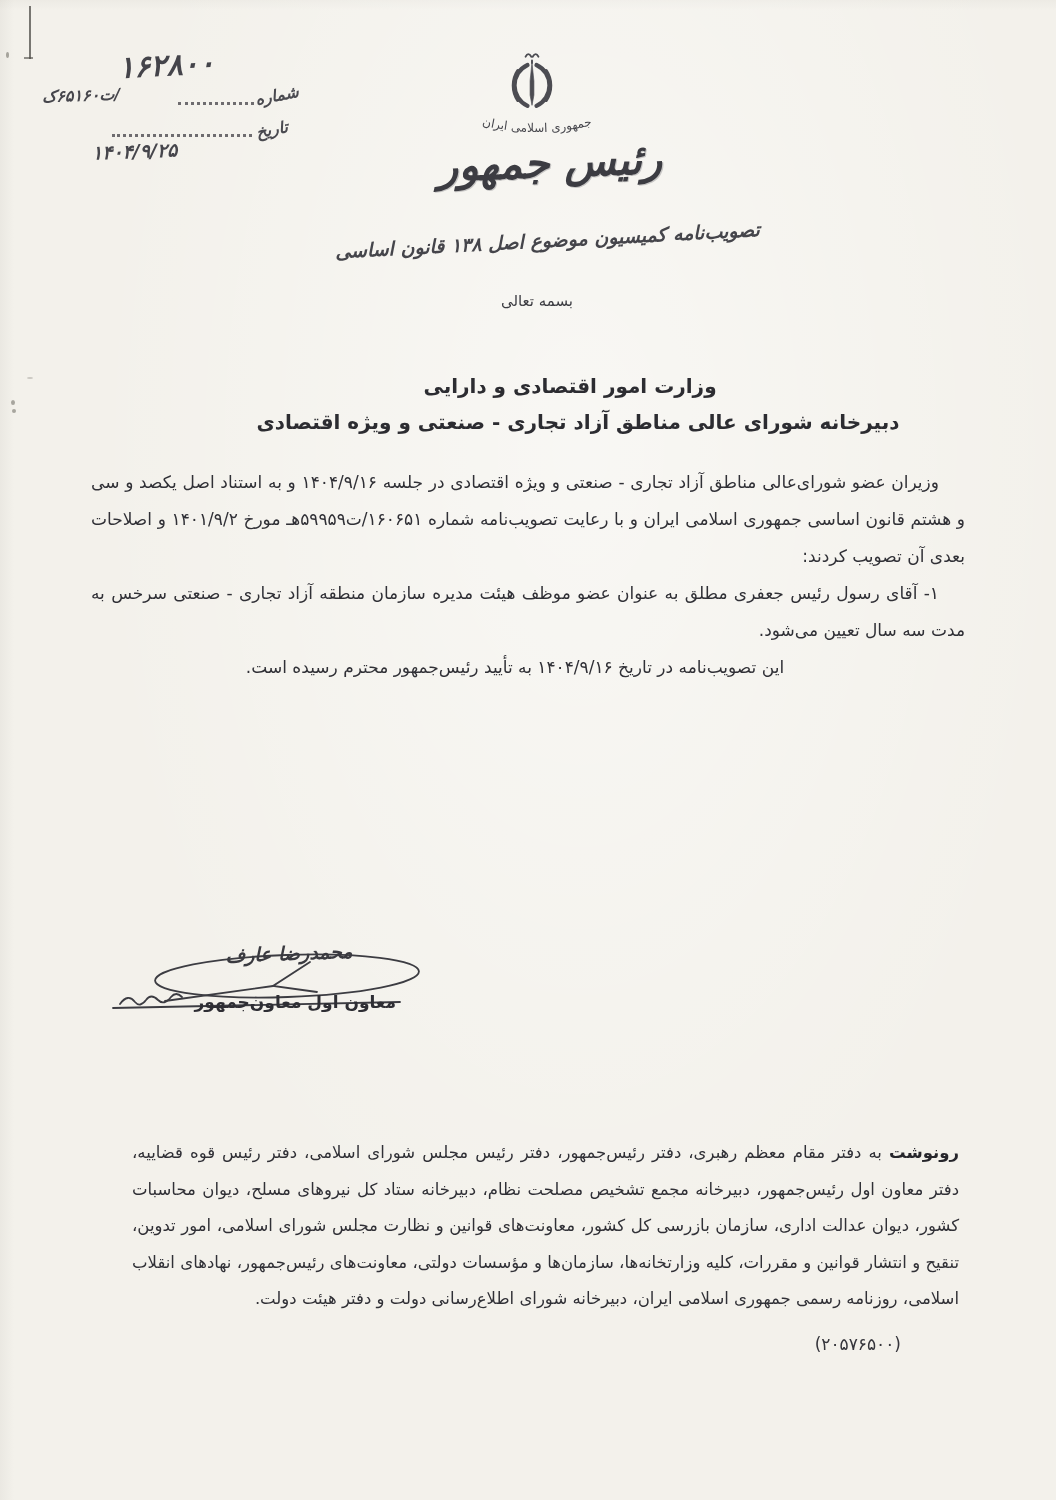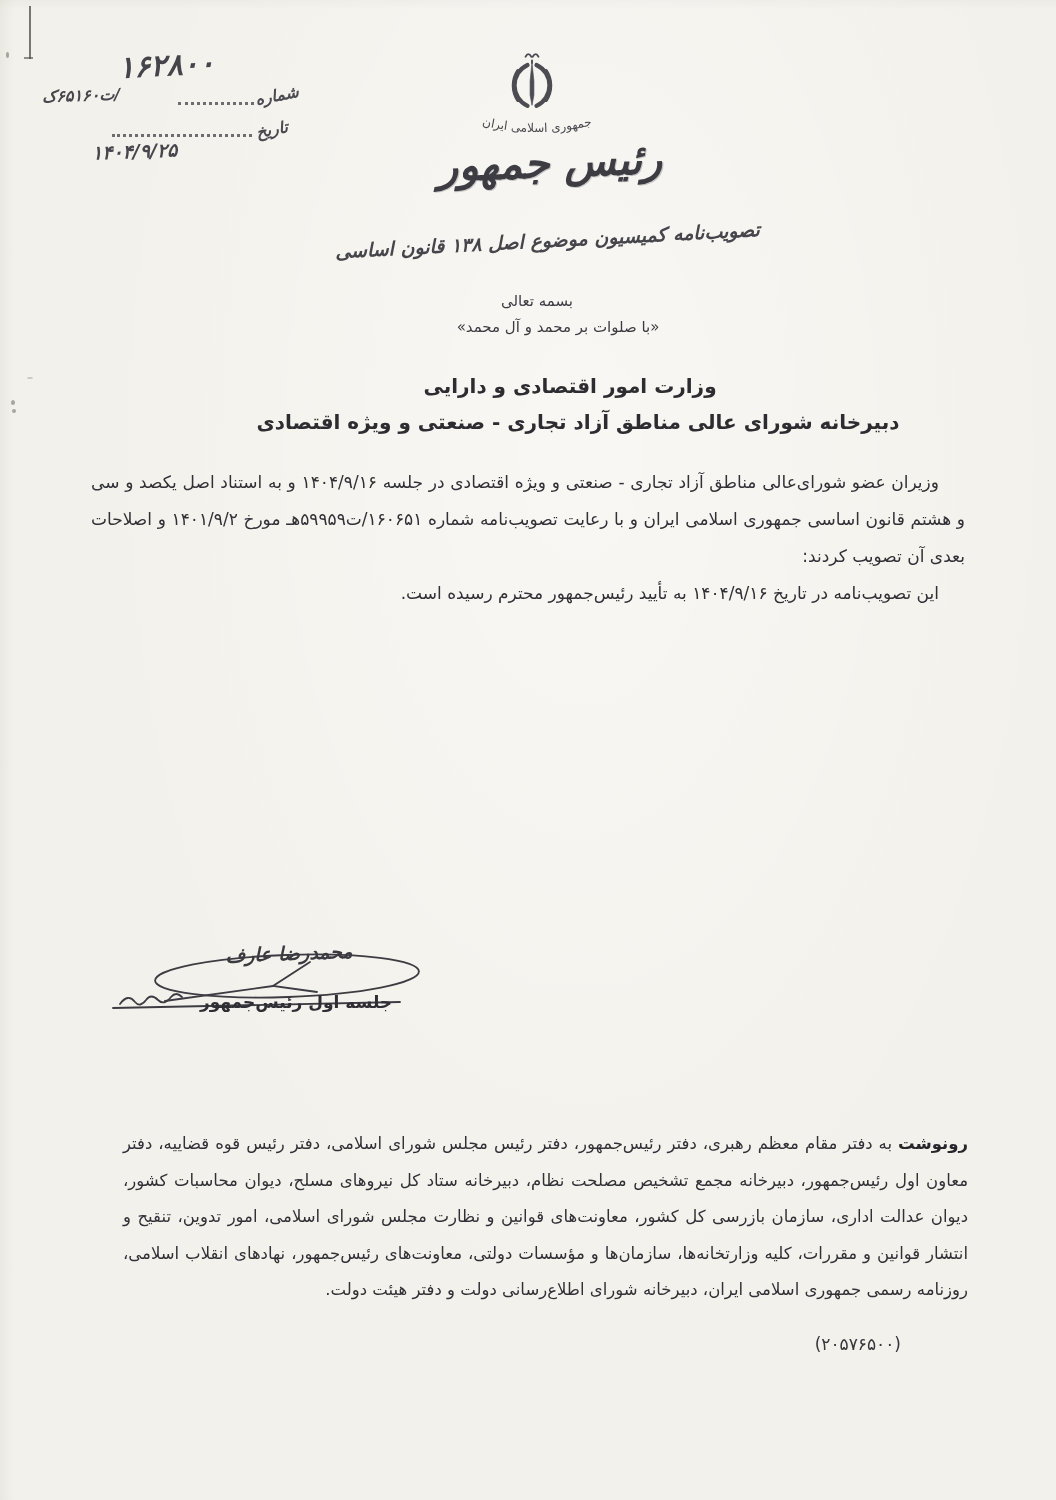--- a/index.html
+++ b/index.html
@@ -57,21 +57,21 @@
   .salawat{left:378px;top:318px;width:360px;text-align:center;font-size:15px;color:#3b3b41;direction:rtl;}
   
   .recipient1{left:120px;top:374px;width:900px;text-align:center;font-size:20px;font-weight:bold;color:#2c2c31;direction:rtl;}
   .recipient2{left:88px;top:410px;width:980px;text-align:center;font-size:20px;font-weight:bold;color:#2c2c31;direction:rtl;}
   
   .body-text{
     right:91px;top:464px;width:874px;direction:rtl;
     font-size:17px;line-height:37px;text-align:justify;color:#303036;
   }
   .body-text p{margin:0;text-indent:26px;}
-  .body-text p.closing{text-align:right;}
+  .body-text p.closing{text-align:center;}
   
   .sig-name{
     left:214px;top:942px;width:150px;text-align:center;
     font-size:19px;font-weight:bold;font-style:italic;color:#3a3a40;
     transform:rotate(-2deg);white-space:nowrap;direction:rtl;
   }
   .sig-title{
     left:196px;top:992px;width:200px;text-align:center;
     font-size:17px;font-weight:bold;color:#2e2e34;white-space:nowrap;direction:rtl;
   }
@@ -127,45 +127,45 @@
     <svg width="150" height="42" viewBox="0 0 150 42">
       <path id="arcpath" d="M 8 14 Q 75 34 142 14" fill="none"></path>
       <text font-size="12" fill="#47474d" font-family="DejaVu Sans, sans-serif">
         <textPath href="#arcpath" startOffset="50%" text-anchor="middle">جمهوری اسلامی ایران</textPath>
       </text>
     </svg>
   </div>
   <div class="abs president-title">رئیس جمهور</div>
   <div class="abs decree-subtitle">تصویب‌نامه کمیسیون موضوع اصل ۱۳۸ قانون اساسی</div>
   <div class="abs bismillah">بسمه تعالی</div>
-  <div class="abs salawat">«با صلوات بر محمد و آل محمد»</div>
 
   <div class="abs recipient1">وزارت امور اقتصادی و دارایی</div>
   <div class="abs recipient2">دبیرخانه شورای عالی مناطق آزاد تجاری - صنعتی و ویژه اقتصادی</div>
 
   <div class="abs body-text">
     <p>وزیران عضو شورای‌عالی مناطق آزاد تجاری - صنعتی و ویژه اقتصادی در جلسه ۱۴۰۴/۹/۱۶ و به استناد اصل یکصد و سی و هشتم قانون اساسی جمهوری اسلامی ایران و با رعایت تصویب‌نامه شماره ۱۶۰۶۵۱/ت۵۹۹۵۹هـ مورخ ۱۴۰۱/۹/۲ و اصلاحات بعدی آن تصویب کردند:</p>
+    <p>۱- آقای رسول رئیس جعفری مطلق به عنوان عضو موظف هیئت مدیره سازمان منطقه آزاد تجاری - صنعتی سرخس به مدت سه سال تعیین می‌شود.</p>
     <p class="closing">این تصویب‌نامه در تاریخ ۱۴۰۴/۹/۱۶ به تأیید رئیس‌جمهور محترم رسیده است.</p>
   </div>
 
   <div class="abs sig-flourish">
     <svg width="340" height="95" viewBox="0 0 340 95">
       <g stroke="#3c3c42" fill="none" stroke-width="1.8" stroke-linecap="round">
         <ellipse cx="182" cy="46" rx="132" ry="21" transform="rotate(-2 182 46)"></ellipse>
         <path d="M 205 32 L 168 56 L 212 62"></path>
         <path d="M 168 56 L 60 71"></path>
         <path d="M 15 74 q 8 -11 15 -2 q 5 6 11 -2 q 5 -7 12 0 q 6 6 13 -3 q 5 -6 11 0"></path>
         <path d="M 8 78 L 295 72"></path>
       </g>
     </svg>
   </div>
   <div class="abs sig-name">محمدرضا عارف</div>
-  <div class="abs sig-title">جلسه اول رئیس‌جمهور</div>
+  <div class="abs sig-title">معاون اول معاون‌جمهور</div>
 
   <div class="abs cc-text">
-    <p style="margin:0;">
+    <p style="margin:9px;">
       <span class="cc-label">رونوشت</span>
       <span>به دفتر مقام معظم رهبری، دفتر رئیس‌جمهور، دفتر رئیس مجلس شورای اسلامی، دفتر رئیس قوه قضاییه، دفتر معاون اول رئیس‌جمهور، دبیرخانه مجمع تشخیص مصلحت نظام، دبیرخانه ستاد کل نیروهای مسلح، دیوان محاسبات کشور، دیوان عدالت اداری، سازمان بازرسی کل کشور، معاونت‌های قوانین و نظارت مجلس شورای اسلامی، امور تدوین، تنقیح و انتشار قوانین و مقررات، کلیه وزارتخانه‌ها، سازمان‌ها و مؤسسات دولتی، معاونت‌های رئیس‌جمهور، نهادهای انقلاب اسلامی، روزنامه رسمی جمهوری اسلامی ایران، دبیرخانه شورای اطلاع‌رسانی دولت و دفتر هیئت دولت.</span>
     </p>
   </div>
   <div class="abs ref-number">(۲۰۵۷۶۵۰۰)</div>
 
 </div>
 
 </body></html>

